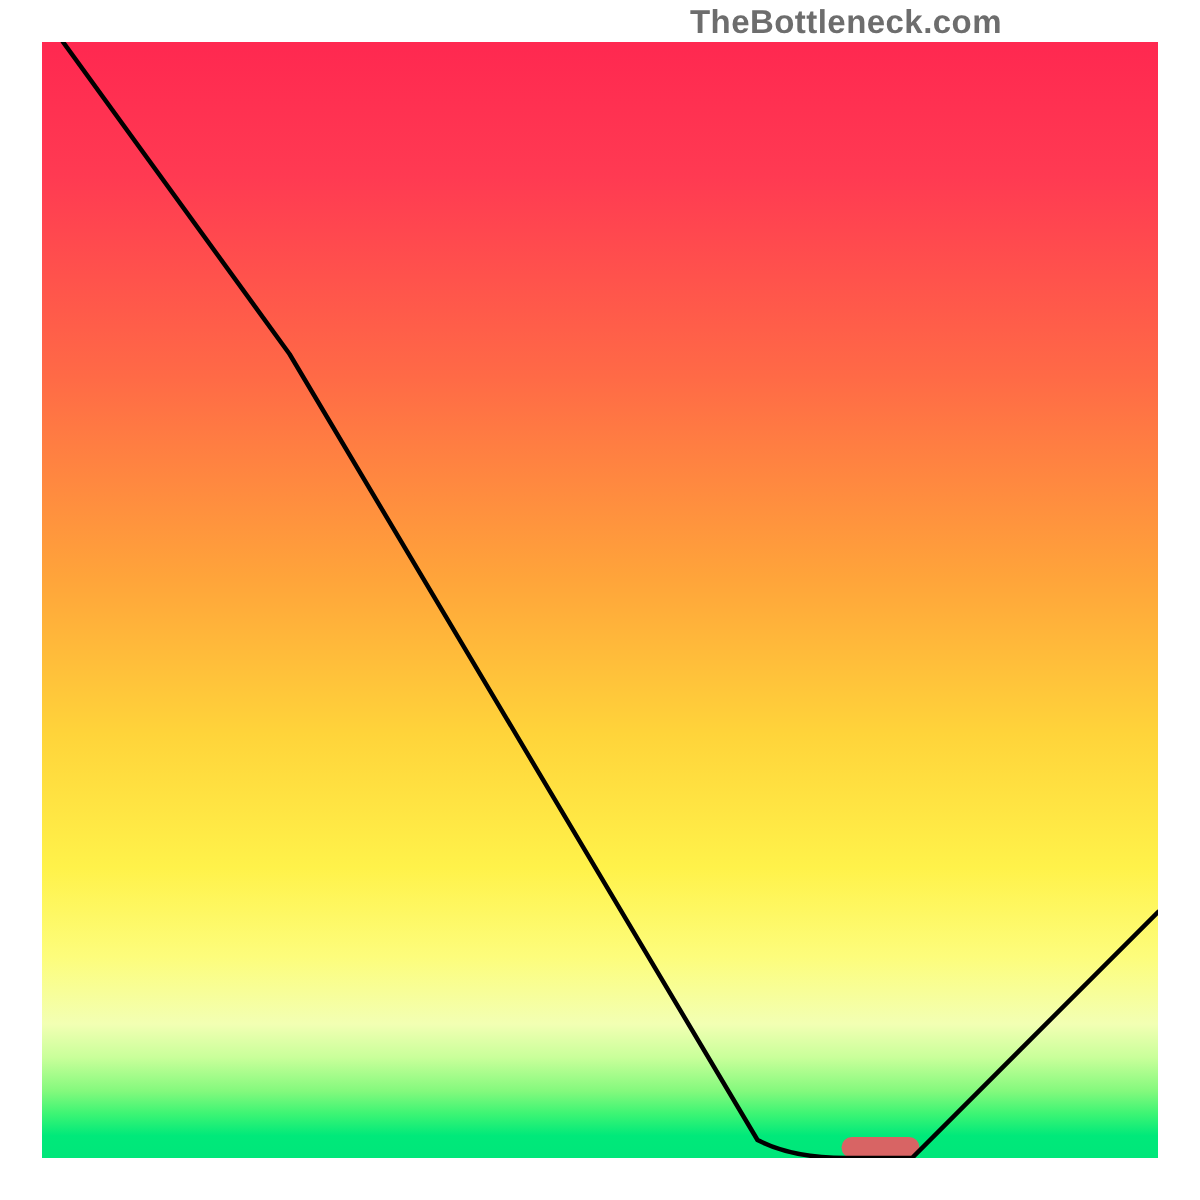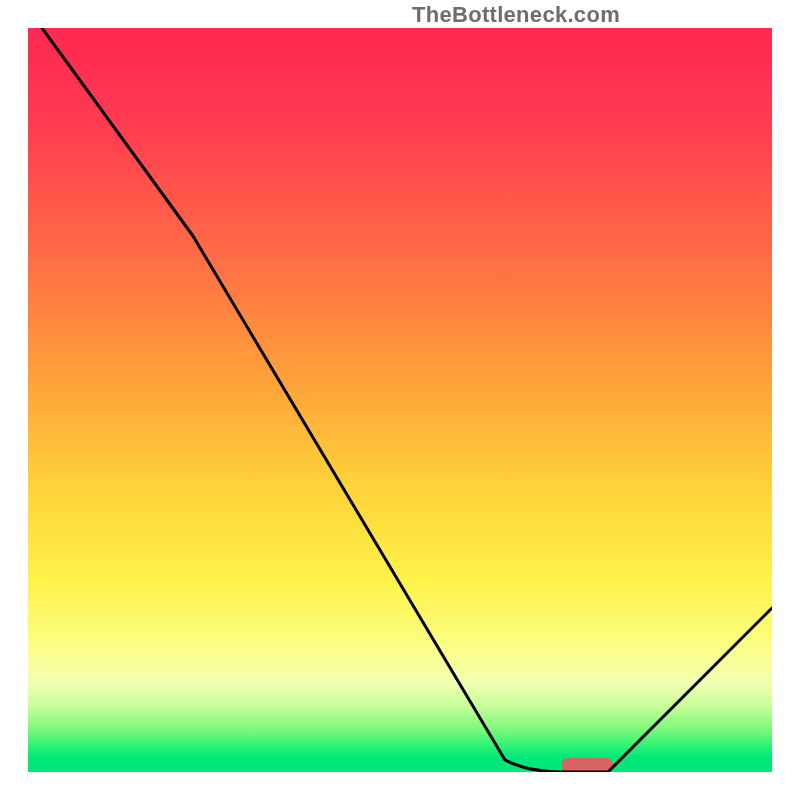--- a/index.html
+++ b/index.html
@@ -7,20 +7,21 @@
     padding: 0;
     width: 800px;
     height: 800px;
     background: #ffffff;
     font-family: Arial, Helvetica, sans-serif;
   }
   .chart-container {
     position: relative;
     width: 632px;
     height: 800px;
+    padding-left: 48px;
   }
   .watermark {
     position: absolute;
     top: 2px;
     right: 12px;
     font-size: 22px;
     font-weight: 600;
     color: #6d6d6d;
     letter-spacing: 0.3px;
     z-index: 10;

